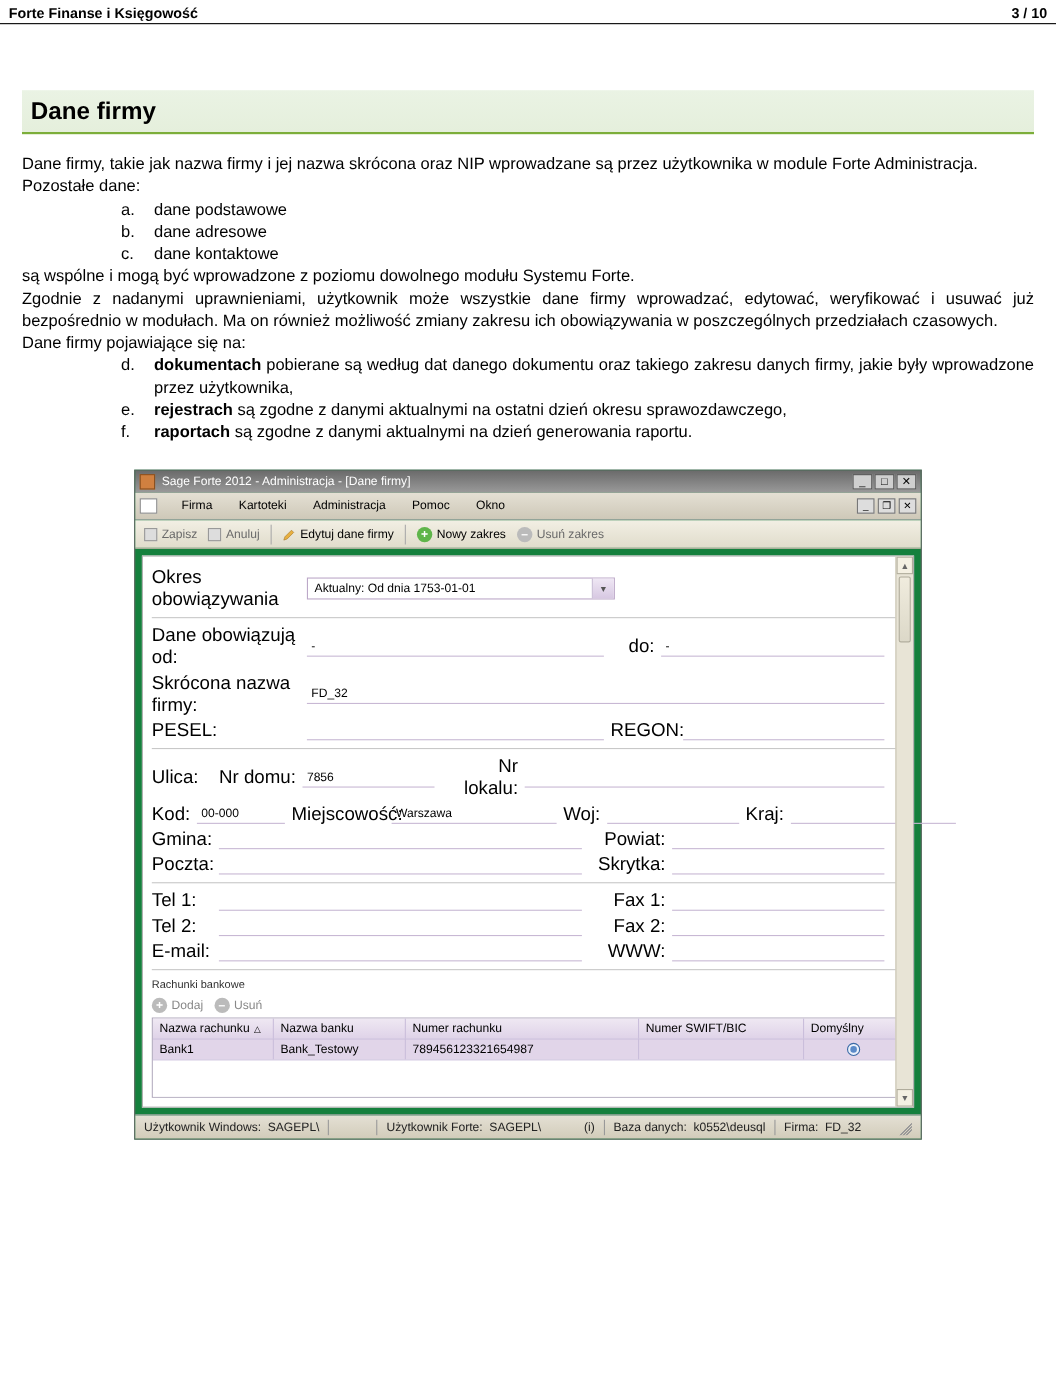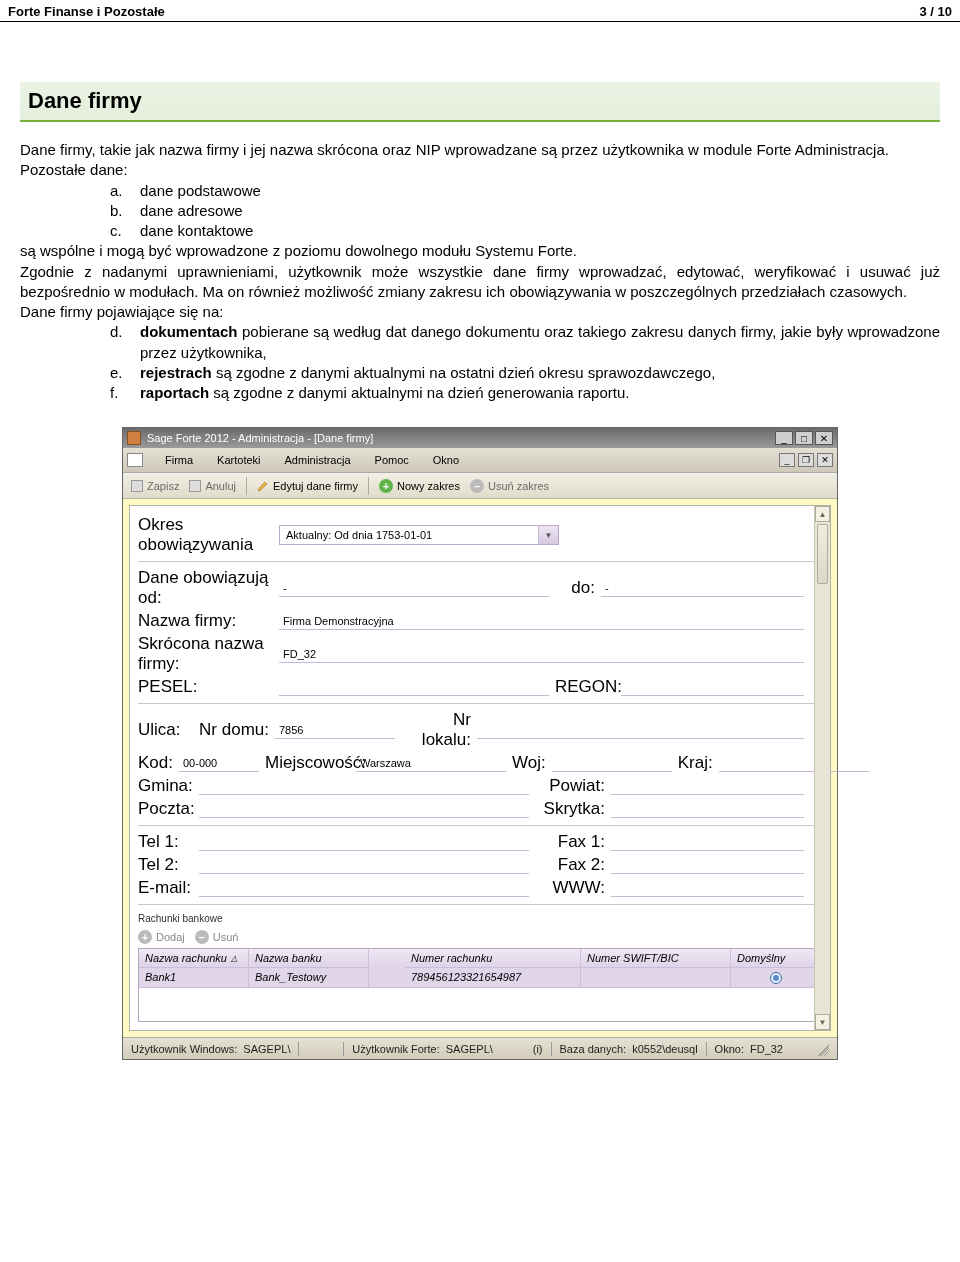--- a/index.html
+++ b/index.html
@@ -33,21 +33,21 @@
   .list-indent { padding-left: 90px; }
   .list-row { display: flex; gap: 12px; }
   .list-marker { min-width: 18px; }
   .list-row .txt { flex: 1; }
 
   
   .app-shell {
     margin: 24px auto 6px auto;
     width: 716px;
     border: 1px solid #666;
-    background: #fef9c3;
+    background: #15803d;
     font-size: 11px;
     color: #000;
   }
   .titlebar {
     background: linear-gradient(#6b6b6b,#9a9a9a);
     color: #fff;
     display: flex;
     align-items: center;
     height: 20px;
     padding: 0 4px;
@@ -181,21 +181,20 @@
   .mini-toolbar {
     display:flex; align-items:center; gap:10px;
     padding: 2px 0 4px 0;
     color:#888;
   }
   .mini-toolbar .tbtn { display:flex; gap:4px; align-items:center; cursor:pointer;}
 
   .grid {
     border:1px solid #b0a8bc;
     width:100%;
-    font-style:italic;
   }
   .grid-head {
     display:flex;
     background: linear-gradient(#efe8f3,#dfd3e8);
     font-size:11px;
   }
   .grid-head .gh {
     padding: 3px 6px;
     border-right:1px solid #cabedb;
     display:flex; align-items:center; gap:4px;
@@ -203,21 +202,21 @@
   .grid-row {
     display:flex;
     background:#e1d5e9;
     font-size:11px;
   }
   .grid-row .gc {
     padding: 3px 6px;
     border-right:1px solid #cabedb;
     border-top:1px solid #cabedb;
   }
-  .col-a{width:110px;} .col-b{width:120px;} .col-c{flex:1;margin-left:36px;} .col-d{width:150px;} .col-e{width:90px; text-align:center;}
+  .col-a{width:110px;} .col-b{width:120px;} .col-c{flex:1;} .col-d{width:150px;} .col-e{width:90px; text-align:center;}
 
   .radio-dot {
     width:12px;height:12px;border-radius:50%;border:1px solid #3a6aa6;
     display:inline-flex;align-items:center;justify-content:center;background:#eaf1fb;
   }
   .radio-dot .inner{width:6px;height:6px;border-radius:50%;background:#5a8ac8;}
 
   .statusbar {
     background: linear-gradient(#e4e0d4,#d2ccba);
     display:flex; align-items:center;
@@ -237,21 +236,21 @@
       linear-gradient(135deg,transparent 70%,#999 70%,#999 75%,transparent 75%),
       linear-gradient(135deg,transparent 80%,#999 80%,#999 85%,transparent 85%);
   }
 
   .figure-caption { text-align:center; font-size:15px; margin-top:4px; }
 </style>
 </head>
 <body>
 
 <div class="page-header">
-  <span>Forte Finanse i Pozostałe</span>
+  <span>Forte Finanse i Księgowość</span>
   <span>3 / 10</span>
 </div>
 
 <div class="content">
 
   <div class="section-title">Dane firmy</div>
 
   <div class="body-text">
     <p>Dane firmy, takie jak nazwa firmy i jej nazwa skrócona oraz NIP wprowadzane są przez użytkownika w module Forte Administracja.</p>
     <p>Pozostałe dane:</p>
@@ -364,24 +363,20 @@
 
       <div class="divider"></div>
 
       <div class="fld-row">
         <div class="fld-label" style="width:135px">Dane obowiązują od:</div>
         <input class="fld-input readonly-line" style="width: 270px;" value="-">
         <div class="fld-label" style="width:40px;text-align:right">do:</div>
         <input class="fld-input readonly-line" style="flex: 1 1 0%;" value="-">
       </div>
 
-      <div class="fld-row">
-        <div class="fld-label" style="width:135px">Nazwa firmy:</div>
-        <input class="fld-input readonly-line" style="flex: 1 1 0%;" value="Firma Demonstracyjna">
-      </div>
 
       <div class="fld-row">
         <div class="fld-label" style="width:135px">Skrócona nazwa firmy:</div>
         <input class="fld-input readonly-line" style="flex: 1 1 0%;" value="FD_32">
       </div>
 
 
       <div class="fld-row">
         <div class="fld-label" style="width:135px">PESEL:</div>
         <input class="fld-input readonly-line" style="width: 270px;">
@@ -493,21 +488,21 @@
       <span class="flex1"></span>
       <span class="ssep"></span>
       <span>Użytkownik Forte:</span>
       <span>SAGEPL\</span>
       <span class="flex1"></span>
       <span>(i)</span>
       <span class="ssep"></span>
       <span>Baza danych:</span>
       <span>k0552\deusql</span>
       <span class="ssep"></span>
-      <span>Okno:</span>
+      <span>Firma:</span>
       <span>FD_32</span>
       <span style="width:20px"></span>
       <span class="grip"></span>
     </div>
 
   </div>
 
 
 </div>
 

